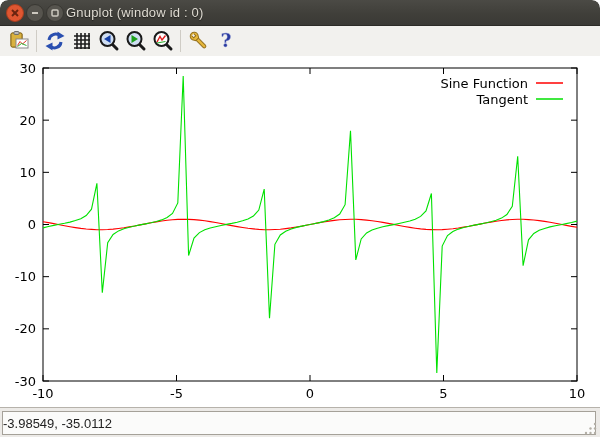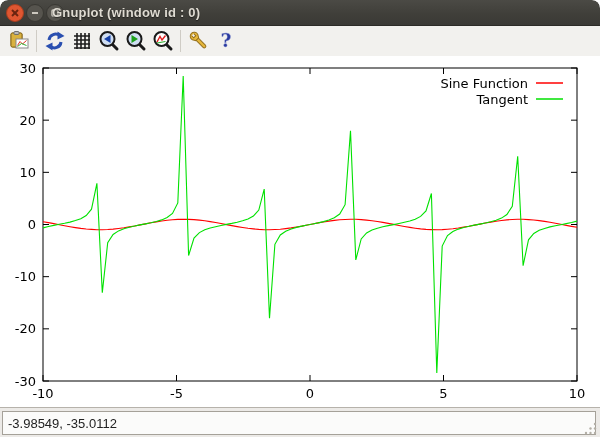--- a/index.html
+++ b/index.html
@@ -16,22 +16,22 @@
     border-radius: 8px 8px 0 0;
   }
   .win-btn {
     position: absolute; top: 4px; width: 18px; height: 18px; border-radius: 50%;
     display: flex; align-items: center; justify-content: center;
   }
   .win-btn.close { left: 6px; background: #df5631; border: 1px solid #a83e1f; }
   .win-btn.minimize { left: 26px; background: #56544e; border: 1px solid #393833; }
   .win-btn.maximize { left: 46px; background: #56544e; border: 1px solid #393833; }
   .title-text {
-    position: absolute; left: 52px; top: 0; height: 27px; line-height: 26px;
-    color: #dfdbd2; font-size: 13px; font-weight: bold; letter-spacing: 0.2px;
+    position: absolute; left: 66px; top: 0; height: 27px; line-height: 26px;
+    color: #dfdbd2; font-size: 13px; font-weight: normal; letter-spacing: 0.2px;
     text-shadow: 0 1px 1px rgba(0,0,0,0.5);
   }
   
   .toolbar {
     position: absolute; top: 26px; left: 0; width: 600px; height: 30px;
     background: #f2f1ee; display: flex; align-items: center; padding-left: 5px;
   }
   .tb-btn { width: 27px; height: 26px; display: flex; align-items: center; justify-content: center; }
   .tb-sep { width: 1px; height: 22px; background: #cfccc5; margin: 0 4px; }
   
@@ -39,21 +39,21 @@
   #plot-svg { position: absolute; top: 0; left: 0; }
   #plot-svg text { font-family: "DejaVu Sans", sans-serif; font-size: 13px; fill: #000000; }
   
   .statusbar {
     position: absolute; top: 407px; left: 0; width: 600px; height: 30px;
     background: #eceae7; border-top: 1px solid #b6b2ab;
   }
   .status-field {
     position: absolute; left: 2px; top: 3px; width: 594px; height: 24px;
     background: #fbfbfa; border: 1px solid #a5a199;
-    display: flex; align-items: center; padding-left: 5px;
+    display: flex; align-items: center; 
     font-size: 13px; color: #222222;
   }
   .grip { position: absolute; right: 2px; bottom: 2px; }
 </style>
 </head>
 <body>
 
 <div class="window">
 
   <div class="titlebar">

